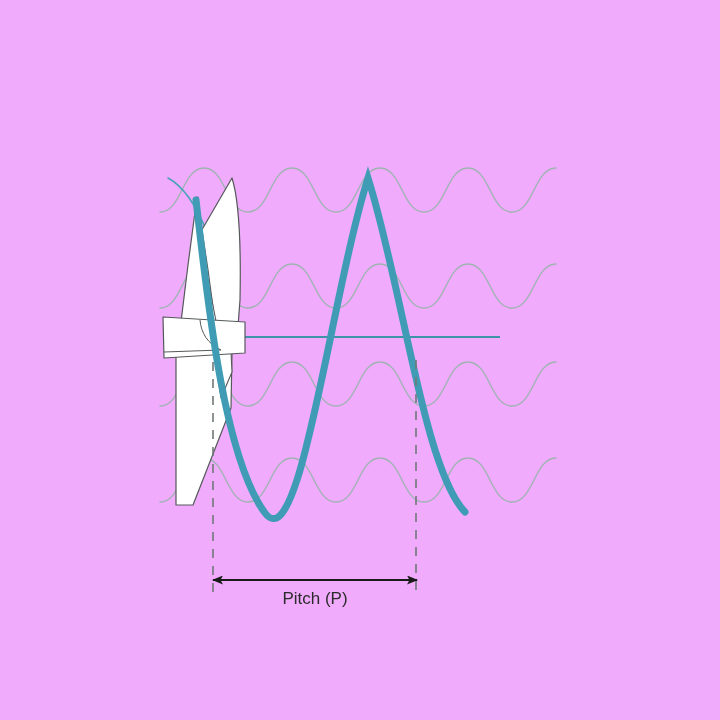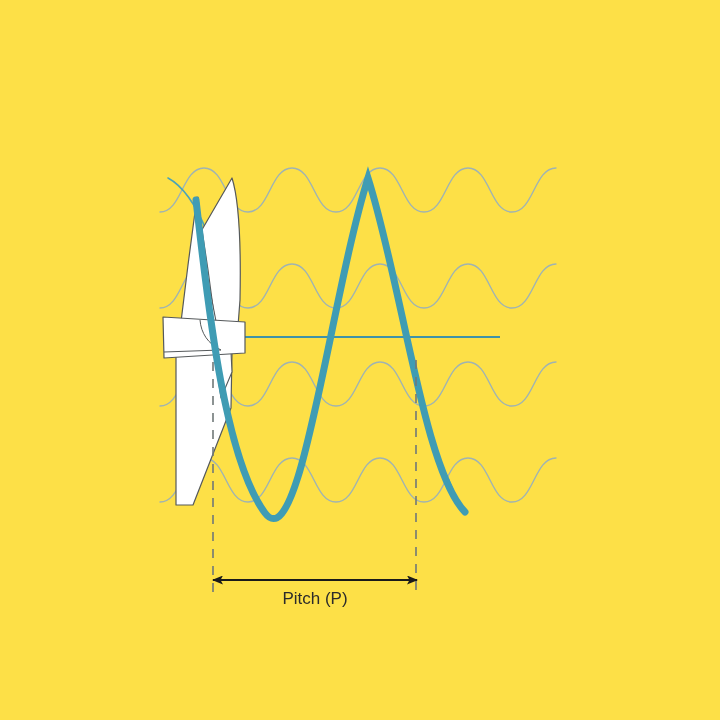--- a/index.html
+++ b/index.html
@@ -5,21 +5,21 @@
 <style>
   html, body {
     margin: 0;
     padding: 0;
     background: #ccdcdc;
   }
   #stage {
     position: relative;
     width: 720px;
     height: 720px;
-    background: #fde047;
+    background: #f0abfc;
     overflow: hidden;
     font-family: "Liberation Sans", sans-serif;
   }
   #stage svg {
     position: absolute;
     top: 0;
     left: 0;
     display: block;
   }
   .pitch-label {

